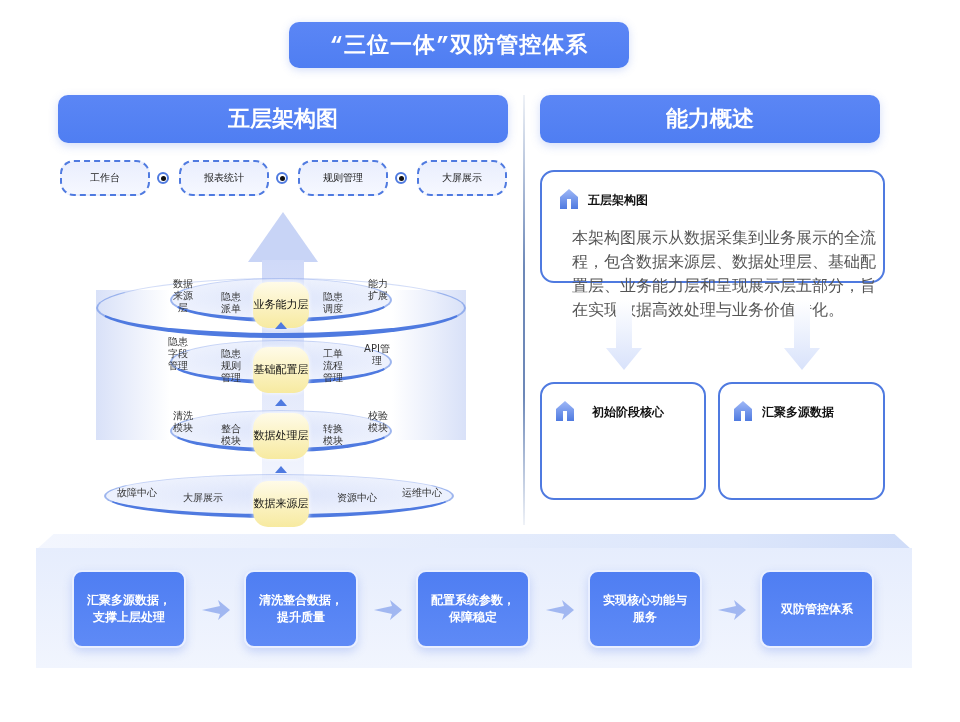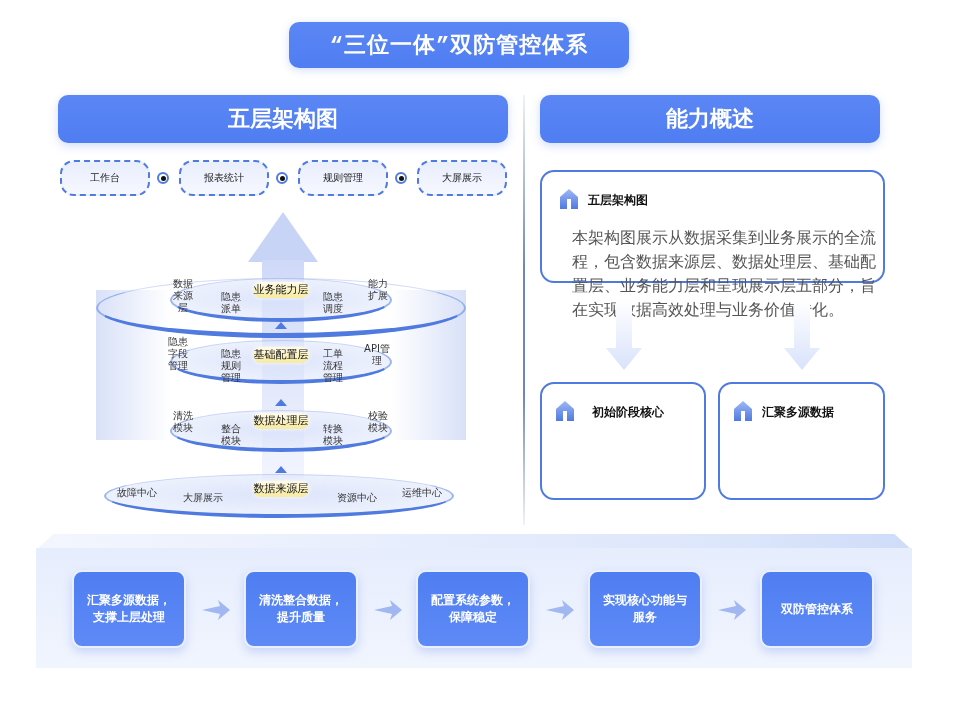--- a/index.html
+++ b/index.html
@@ -28,21 +28,21 @@
 
   .cyl-wall { left: 96px; top: 290px; width: 370px; height: 150px;
     background: linear-gradient(90deg, rgba(200,212,245,0.7) 0%, rgba(255,255,255,0) 20%, rgba(255,255,255,0) 80%, rgba(200,212,245,0.7) 100%); }
   .big-arrow-head { left: 248px; top: 212px; width: 0; height: 0; border-left: 35px solid transparent; border-right: 35px solid transparent; border-bottom: 50px solid #c8d4f6; }
   .big-arrow-shaft { left: 262px; top: 260px; width: 42px; height: 240px; background: linear-gradient(180deg,#cfd9f8,rgba(230,236,252,0.4)); }
 
   .ring { border-radius: 50%; border-bottom: 4px solid #4f7ae0; border-top: 1px solid rgba(79,122,224,0.25);
     border-left: 2px solid rgba(79,122,224,0.5); border-right: 2px solid rgba(79,122,224,0.5);
     background: radial-gradient(ellipse at center, rgba(215,224,250,0.85), rgba(232,238,253,0.5)); }
 
-  .layer-pill { width: 56px; height: 16px; border-radius: 15px; background: linear-gradient(180deg,#fffbe8,#f7eaa0);
+  .layer-pill { width: 56px; height: 46px; border-radius: 15px; background: linear-gradient(180deg,#fffbe8,#f7eaa0);
     font-size: 11px; color:#111; text-align:center; line-height: 14px; display:flex; align-items:center; justify-content:center;
     box-shadow: 0 0 4px rgba(255,255,255,0.9); }
   .lbl { font-size: 10px; color:#333; text-align:center; line-height: 12px; }
   .tri { width:0; height:0; border-left:6px solid transparent; border-right:6px solid transparent; border-bottom:7px solid #4f7ae0; }
 
   .card { border: 2px solid #4f7ae0; border-radius: 14px; background:#fff; }
   .card-title { font-size: 12px; font-weight: bold; color:#111; }
   .card-text { font-size: 16px; color:#555; line-height: 24px; margin-left: 10px; }
   .home-icon { width: 18px; height: 20px; }
 

